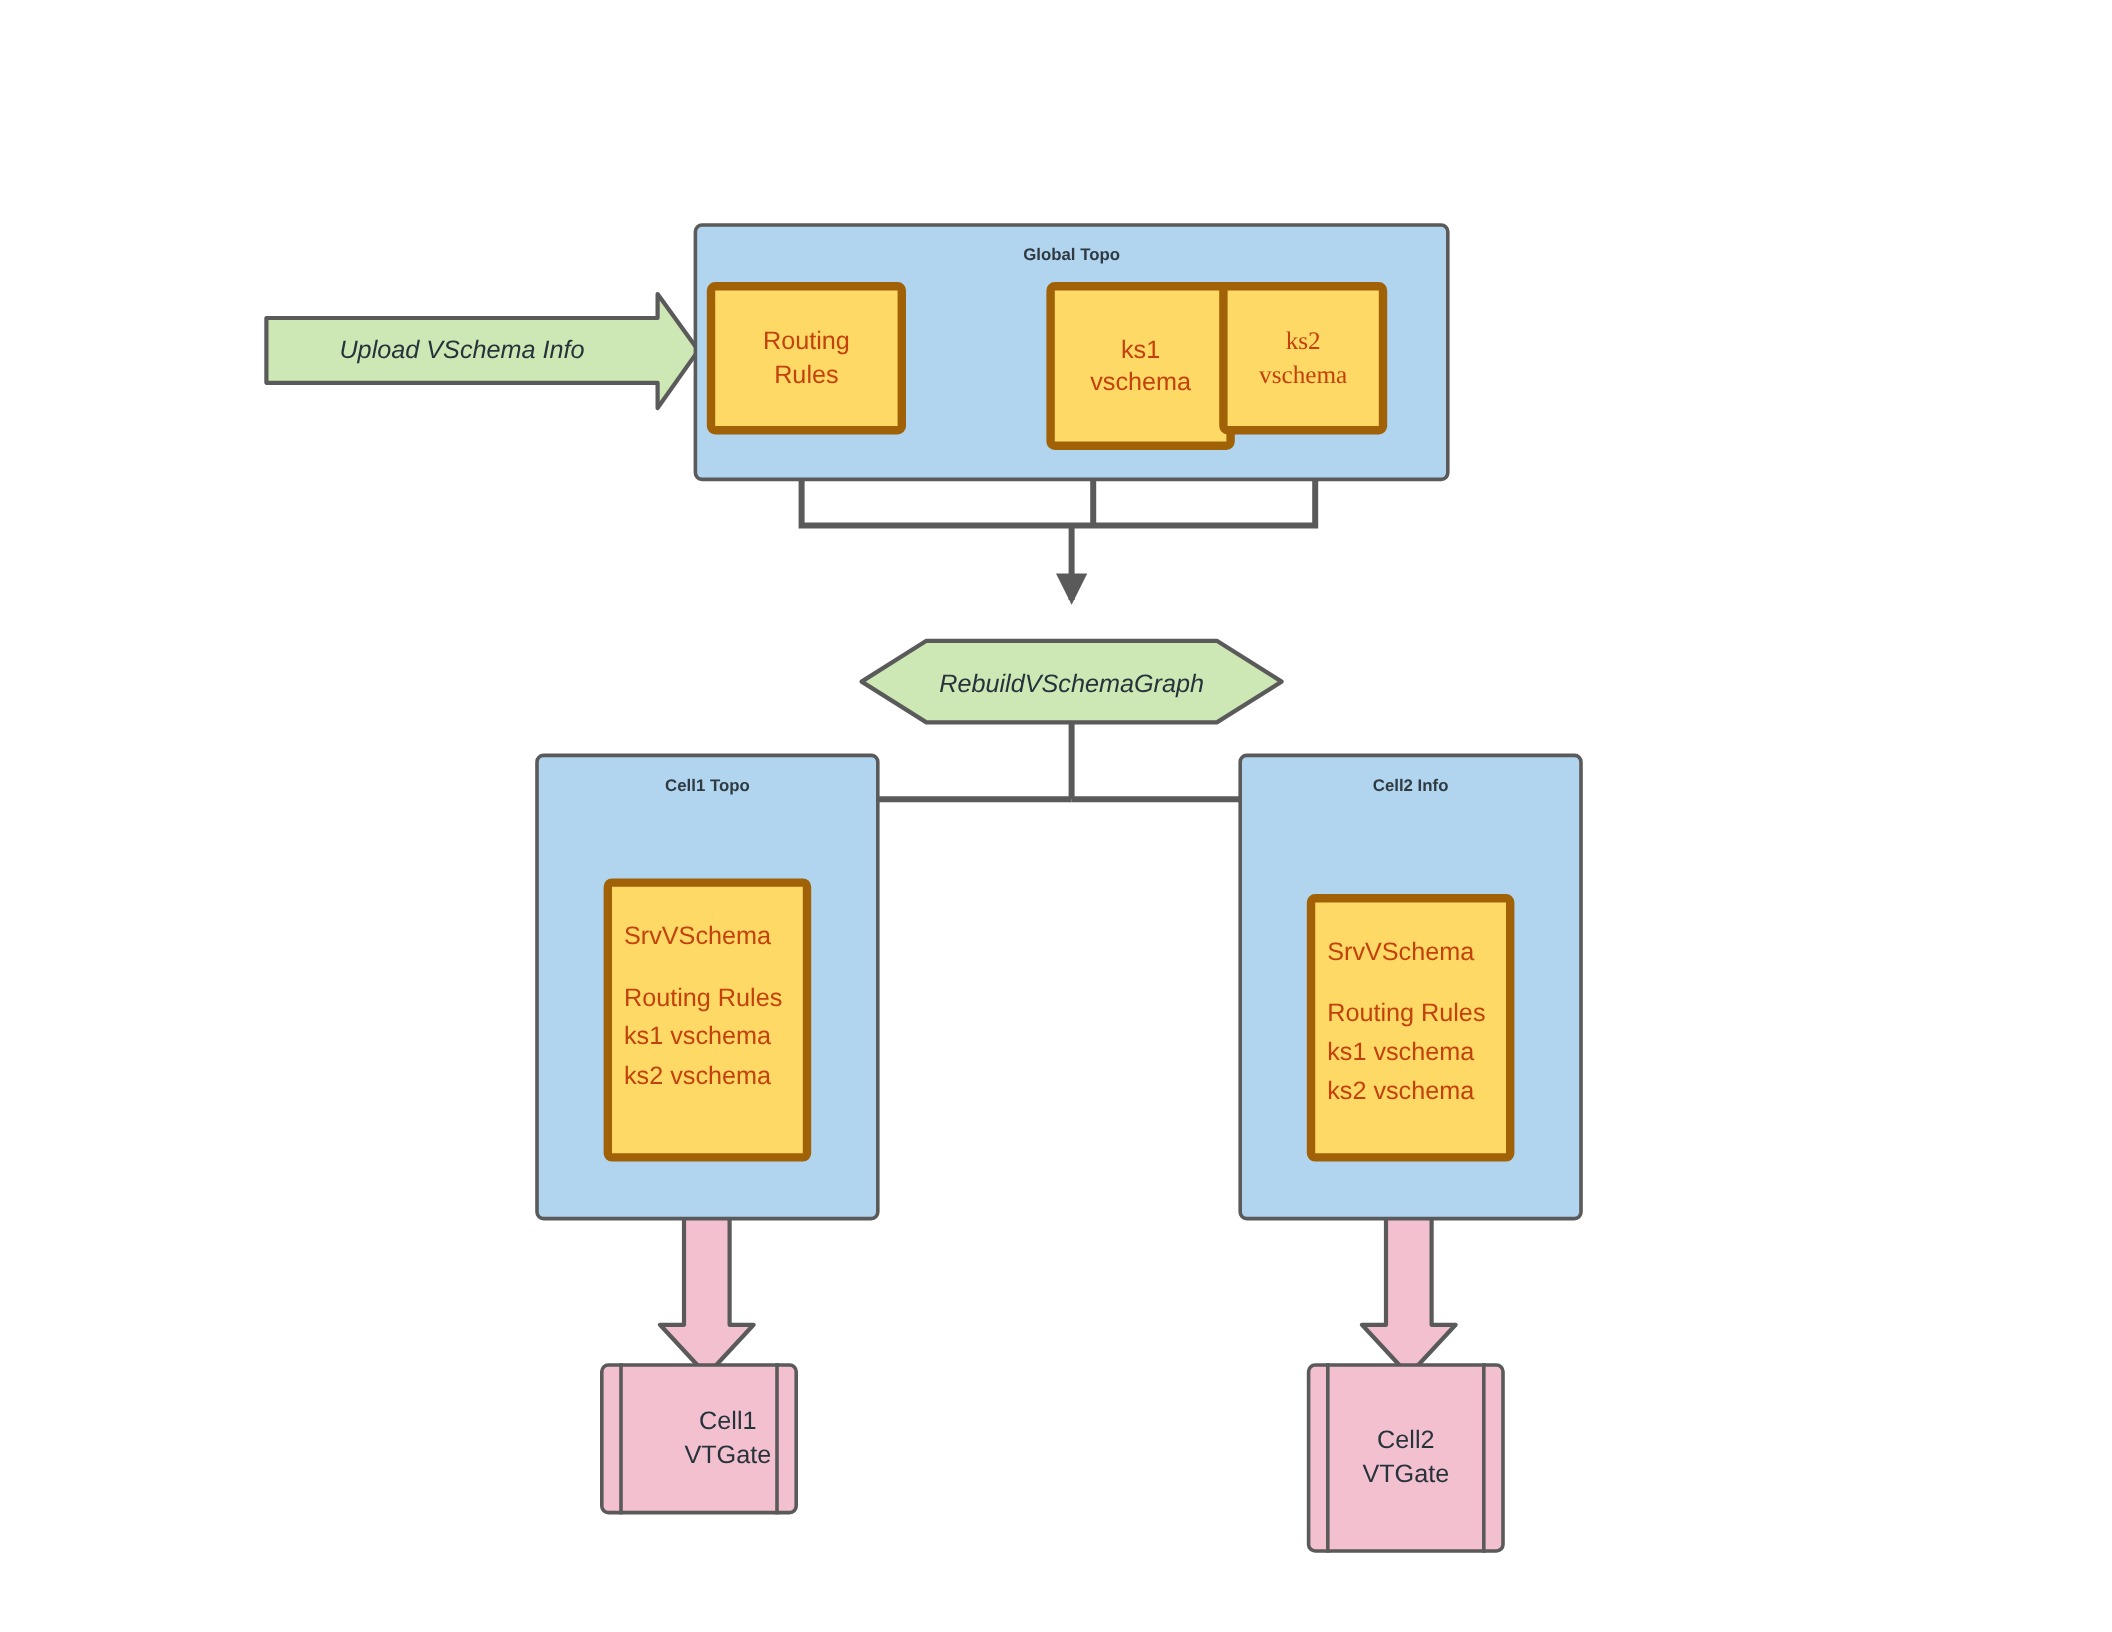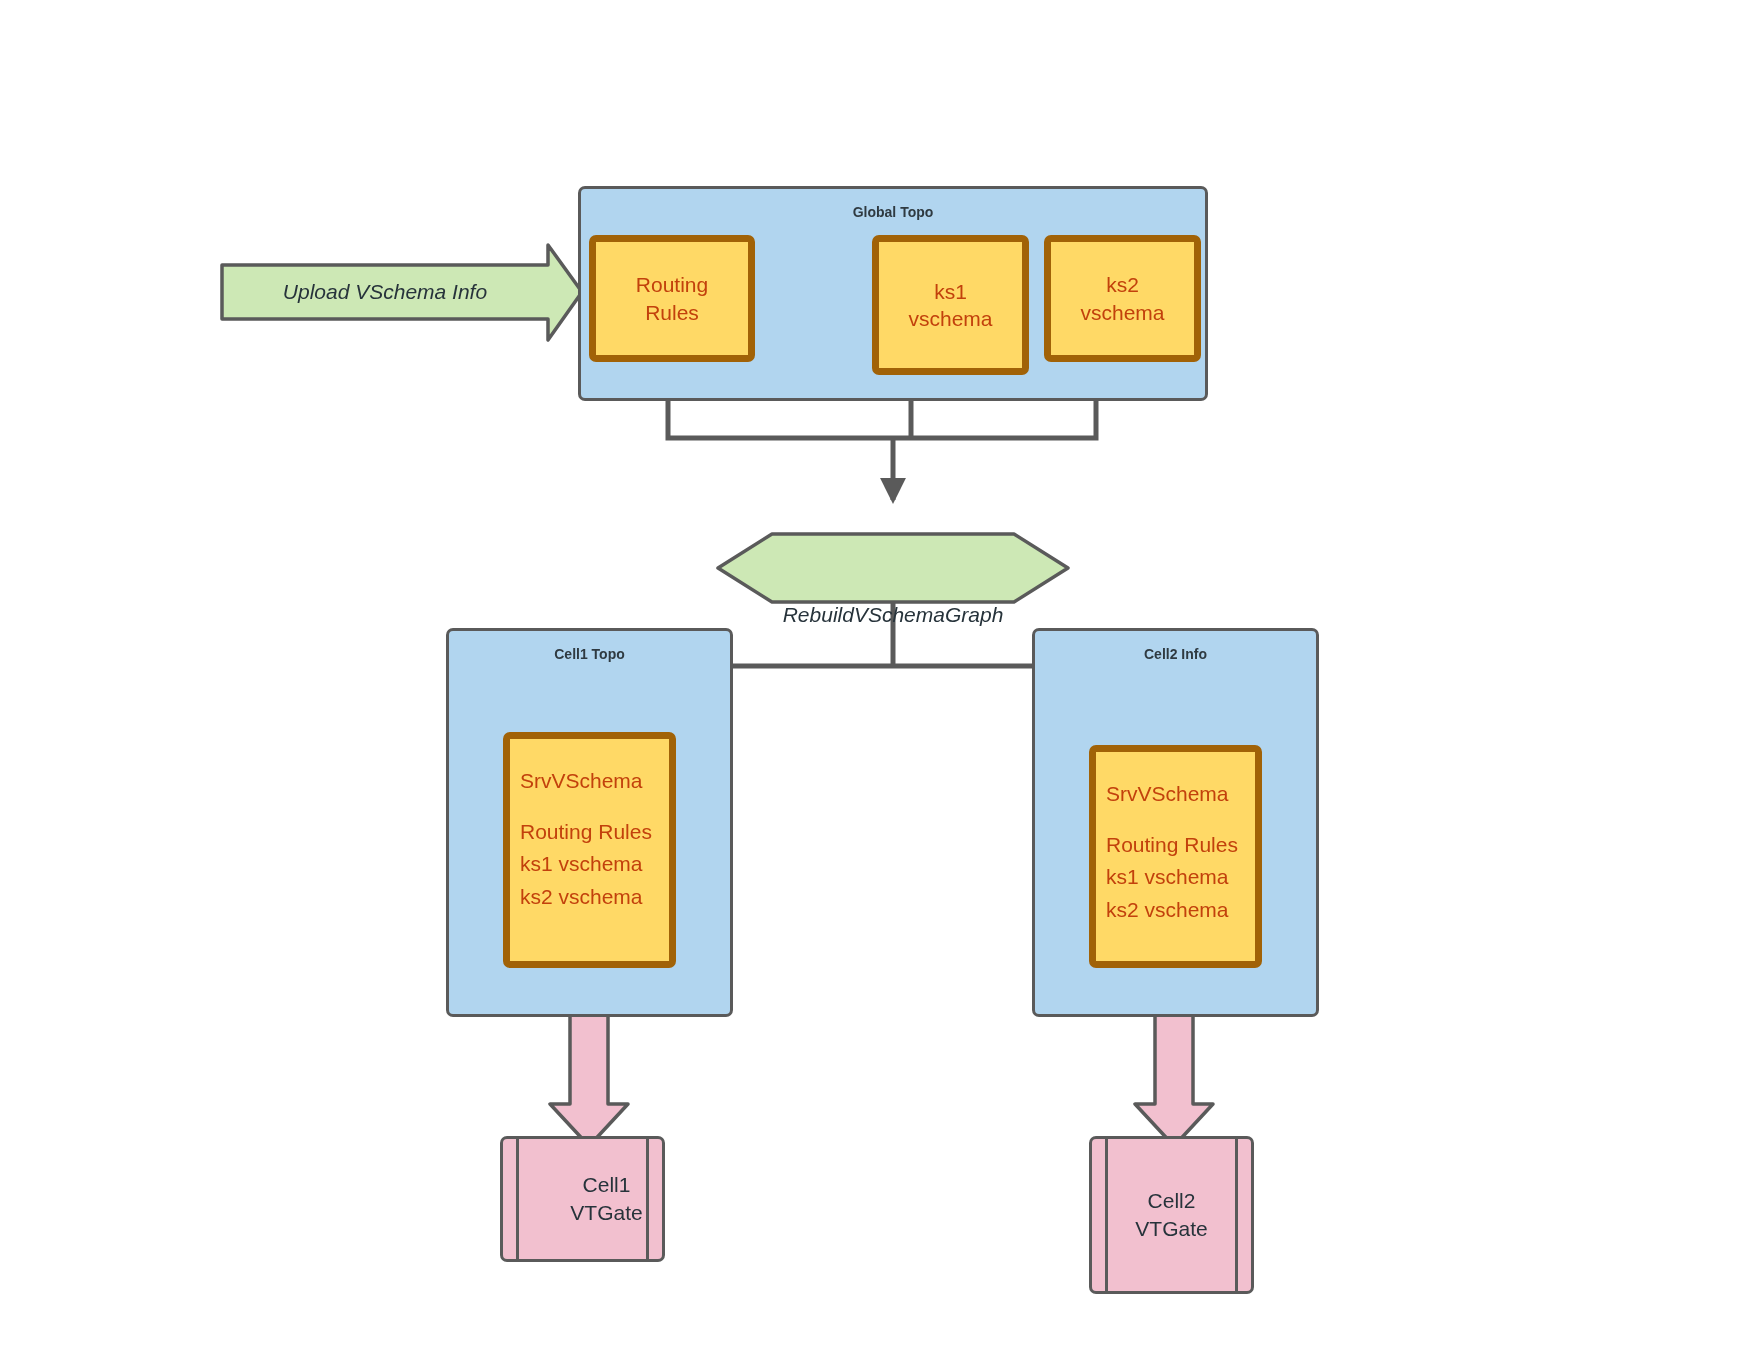--- a/index.html
+++ b/index.html
@@ -152,30 +152,30 @@
     </div>
   </div>
 
   <div class="node ybox" style="left:872px; top:235px; width:157px; height:140px;align-items:center;">
     <div>
       <div>ks1</div>
       <div>vschema</div>
     </div>
   </div>
 
-  <div class="node ybox" style="left:1044px; top:235px; width:157px; height:127px;">
+  <div class="node ybox" style="left:1016px; top:235px; width:140px; height:127px;font-family:Liberation Serif, serif;">
     <div>
       <div>ks2</div>
       <div>vschema</div>
     </div>
   </div>
 
   <div class="shape-label" style="left:222px; top:265px; width:326px; height:54px;">Upload VSchema Info</div>
 
-  <div class="shape-label" style="left:718px; top:534px; width:350px; height:73px;margin-top:44px;">RebuildVSchemaGraph</div>
+  <div class="shape-label" style="left:718px; top:534px; width:350px; height:73px;">RebuildVSchemaGraph</div>
 
   <div class="node topo" style="left:446px; top:628px; width:287px; height:389px;">
     <div class="topo-title">Cell1 Topo</div>
   </div>
 
   <div class="node ybox ybox-left" style="left:503px; top:732px; width:173px; height:236px;">
     <div class="lines">
       <div>SrvVSchema</div>
       <div class="spacer-line"></div>
       <div>Routing Rules</div>

